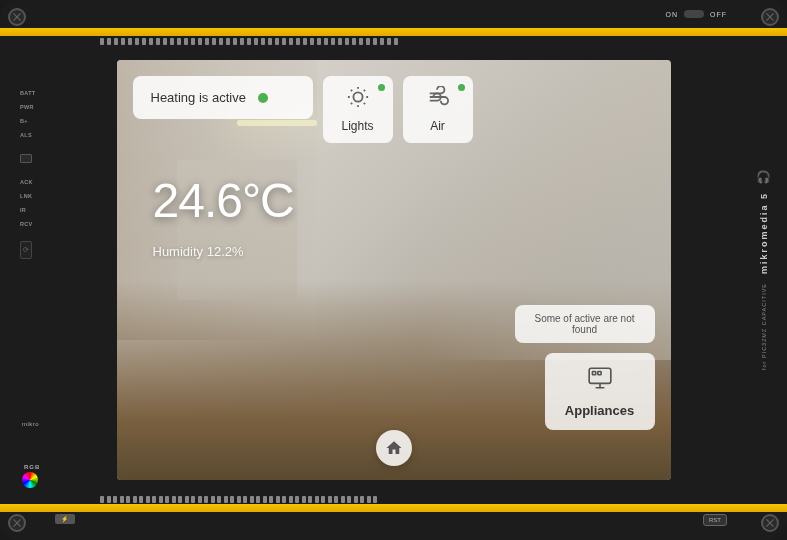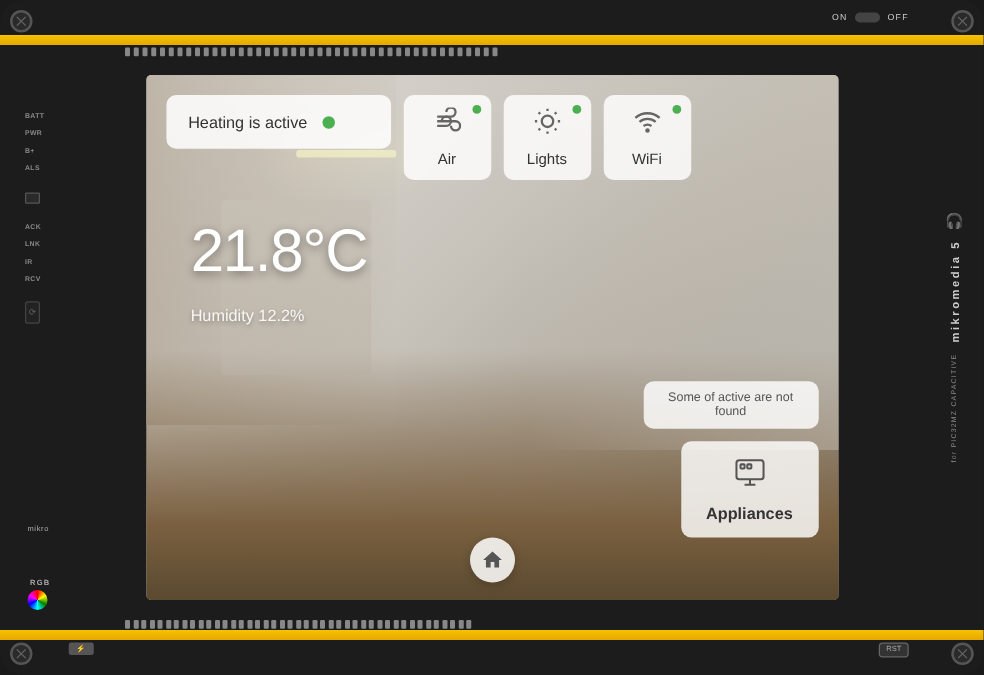--- a/index.html
+++ b/index.html
@@ -625,63 +625,51 @@
           <span class="heating-text">Heating is active</span>
           <div class="status-dot"></div>
         </div>
 
         <div class="icon-cards">
 
           <div class="icon-card">
             <div class="card-active-dot"></div>
             <span class="card-icon">
               <svg width="22" height="22" viewBox="0 0 24 24" fill="none" stroke="#666" stroke-width="2">
-                <path d="M3 8h12a4 4 0 1 0-4-4"></path>
-                <path d="M3 12h16a4 4 0 1 1-4 4"></path>
-                <path d="M3 16h8a4 4 0 1 0-4-4"></path>
-              </svg>
-            </span>
-            <span class="card-label">Air</span>
-          </div>
-
-          <div class="icon-card">
-            <div class="card-active-dot"></div>
-            <span class="card-icon">
-              <svg width="22" height="22" viewBox="0 0 24 24" fill="none" stroke="#666" stroke-width="2">
                 <circle cx="12" cy="12" r="5"></circle>
                 <line x1="12" y1="1" x2="12" y2="3"></line>
                 <line x1="12" y1="21" x2="12" y2="23"></line>
                 <line x1="4.22" y1="4.22" x2="5.64" y2="5.64"></line>
                 <line x1="18.36" y1="18.36" x2="19.78" y2="19.78"></line>
                 <line x1="1" y1="12" x2="3" y2="12"></line>
                 <line x1="21" y1="12" x2="23" y2="12"></line>
                 <line x1="4.22" y1="19.78" x2="5.64" y2="18.36"></line>
                 <line x1="18.36" y1="5.64" x2="19.78" y2="4.22"></line>
               </svg>
             </span>
             <span class="card-label">Lights</span>
           </div>
 
           <div class="icon-card">
             <div class="card-active-dot"></div>
             <span class="card-icon">
               <svg width="22" height="22" viewBox="0 0 24 24" fill="none" stroke="#666" stroke-width="2">
-                <path d="M5 12.55a11 11 0 0 1 14.08 0"></path>
-                <path d="M1.42 9a16 16 0 0 1 21.16 0"></path>
-                <path d="M8.53 16.11a6 6 0 0 1 6.95 0"></path>
-                <circle cx="12" cy="20" r="1" fill="#666"></circle>
+                <path d="M3 8h12a4 4 0 1 0-4-4"></path>
+                <path d="M3 12h16a4 4 0 1 1-4 4"></path>
+                <path d="M3 16h8a4 4 0 1 0-4-4"></path>
               </svg>
             </span>
-            <span class="card-label">WiFi</span>
+            <span class="card-label">Air</span>
           </div>
+
         </div>
       </div>
 
       <div class="temp-section">
-        <div class="temp-value">21.8°C</div>
+        <div class="temp-value">24.6°C</div>
         <div class="humidity-text">Humidity 12.2%</div>
       </div>
 
       <div class="right-bottom">
         <div class="warning-card">
           <span>Some of active are not found</span>
         </div>
         <div class="appliances-card">
           <span class="appliances-icon">
             <svg width="26" height="26" viewBox="0 0 24 24" fill="none" stroke="#555" stroke-width="1.5">

